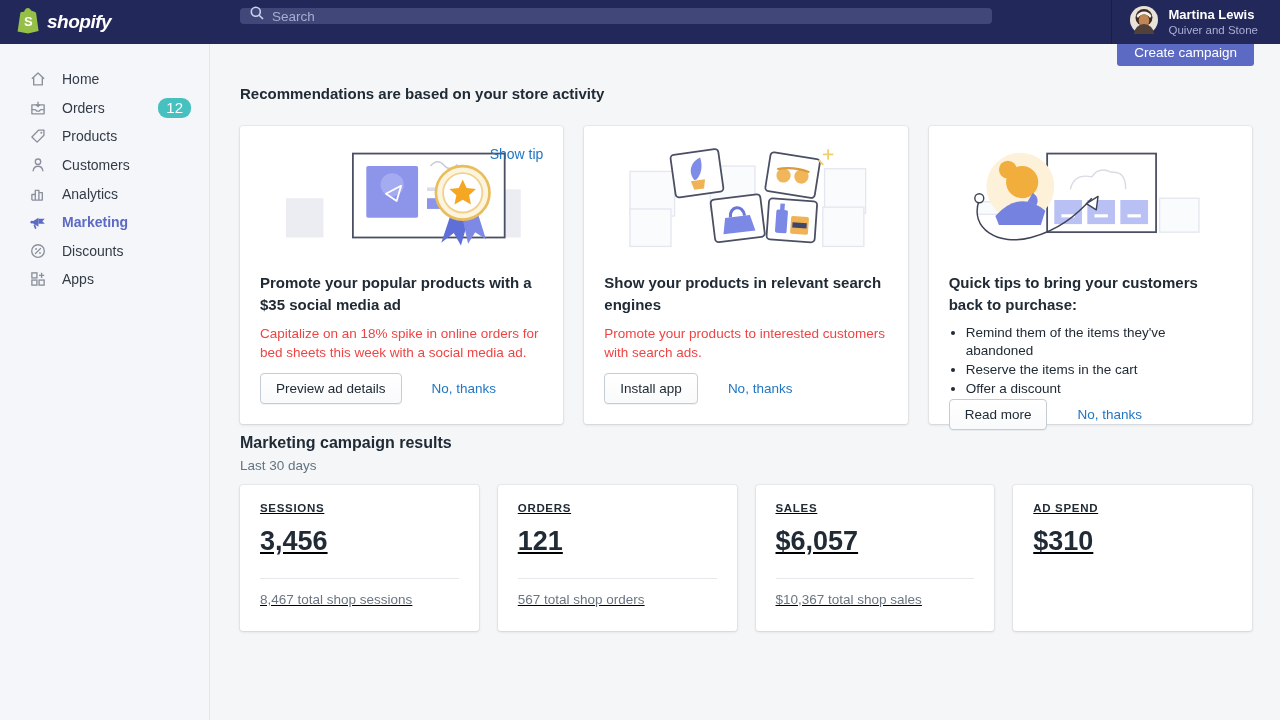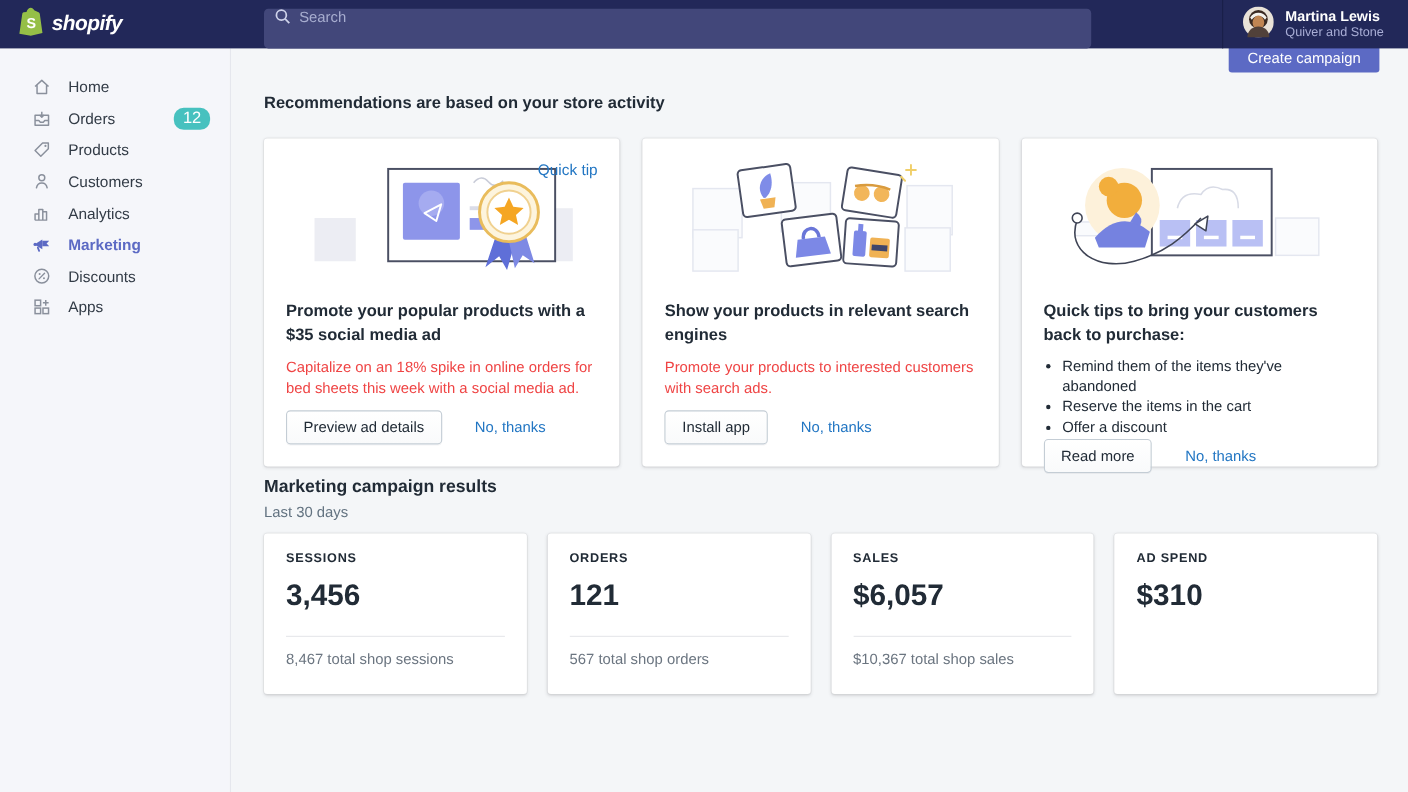--- a/index.html
+++ b/index.html
@@ -4,21 +4,21 @@
 <style>
   * { margin:0; padding:0; box-sizing:border-box; }
   html,body { width:1280px; height:720px; overflow:hidden; }
   body { font-family:"Liberation Sans", sans-serif; background:#f4f6f8; position:relative; }
   #screen { position:relative; width:1280px; height:720px; background:#f4f6f8; }
 
   
   .topbar { position:absolute; left:0; top:0; width:1280px; height:44px; background:#222859; z-index:30; }
   .logo { position:absolute; left:16px; top:0; height:44px; display:flex; align-items:center; gap:7px; }
   .logo-word { color:#fff; font-size:19px; font-weight:bold; font-style:italic; letter-spacing:-0.5px; }
-  .searchbox { position:absolute; left:240px; top:8px; width:752px; height:36px; background:#42477a; border-radius:4px; display:flex; align-items:flex-start; padding:0 10px; gap:8px; }
+  .searchbox { position:absolute; left:240px; top:8px; width:752px; height:16px; background:#42477a; border-radius:4px; display:flex; align-items:flex-end; padding:0 10px; gap:8px; }
   .searchbox input { flex:1; background:transparent; border:none; outline:none; color:#e3e6f5; font-size:13.5px; font-family:"Liberation Sans",sans-serif; }
   .searchbox input::placeholder { color:#a7adcf; }
   .userchip { position:absolute; right:0; top:0; height:44px; display:flex; align-items:center; gap:10px; padding:0 22px 0 18px; border-left:1px solid #191e48; }
   .user-name { color:#fff; font-size:13px; font-weight:bold; line-height:1.25; }
   .user-store { color:#a9aed6; font-size:11.5px; line-height:1.25; }
 
   
   .page-title { position:absolute; left:240px; top:21px; font-size:20px; font-weight:bold; color:#212b36; z-index:5; }
   .create-btn { position:absolute; top:38px; right:26px; height:28px; padding:0 17px; background:#5c6ac4; color:#fff; border:none; border-radius:3px; font-size:13.5px; font-family:"Liberation Sans",sans-serif; z-index:10; cursor:pointer; }
 
@@ -39,21 +39,21 @@
   .card h3 { font-size:15px; font-weight:bold; color:#212b36; line-height:1.45; }
   .card p { font-size:13.5px; color:#ef4444; line-height:1.45; margin-top:8px; }
   .card ul { margin:8px 0 0 17px; font-size:13.5px; color:#212b36; line-height:1.4; }
   .actions { margin-top:auto; display:flex; align-items:center; gap:30px; }
   .btn { padding:7px 15px; font-size:13.5px; font-family:"Liberation Sans",sans-serif; color:#212b36; background:linear-gradient(#ffffff,#f9fafb); border:1px solid #c4cdd5; border-radius:4px; box-shadow:0 1px 0 rgba(22,29,37,.05); cursor:pointer; }
   .link { font-size:13.5px; color:#2276c3; cursor:pointer; }
 
   
   .results-heading { position:absolute; left:240px; top:434px; font-size:16px; font-weight:bold; color:#212b36; }
   .results-sub { position:absolute; left:240px; top:458px; font-size:13.5px; color:#637381; }
-  .metrics { position:absolute; left:240px; top:485px; width:1012px; height:146px; display:flex; gap:19px; }
+  .metrics { position:absolute; left:240px; top:485px; width:1012px; height:146px; display:flex; gap:19px;text-decoration:underline; }
   .metric { flex:1; background:#fff; border-radius:3px; box-shadow:0 0 0 1px rgba(63,63,68,.05), 0 1px 3px rgba(63,63,68,.15); padding:17px 20px 18px; }
   .metric-label { font-size:11.5px; font-weight:bold; letter-spacing:.06em; color:#212b36; }
   .metric-value { font-size:27px; font-weight:bold; color:#212b36; margin-top:12px; }
   .metric-divider { border-top:1px solid #e6e7ea; margin-top:21px; }
   .metric-sub { margin-top:13px; font-size:13.5px; color:#6b7580; }
 </style>
 </head>
 <body>
 
 <div id="screen">
@@ -178,21 +178,21 @@
       </span>
       <span>Apps</span>
     </div>
   </nav>
 
   <div class="recs-heading">Recommendations are based on your store activity</div>
 
   <div class="cards">
 
     <div class="card">
-      <span class="quick-tip">Quick tip</span>
+      <span class="quick-tip">Show tip</span>
       <div class="illo">
         <svg width="250" height="112" viewBox="0 0 280 120">
           <rect x="10" y="58" width="42" height="44" fill="#ecedf3"></rect>
           <rect x="235" y="48" width="38" height="54" fill="#ecedf3"></rect>
           <rect x="85" y="8" width="170" height="94" fill="#fff" stroke="#4a4f63" stroke-width="2"></rect>
           <rect x="100" y="22" width="58" height="58" rx="2" fill="#8d95ea"></rect>
           <circle cx="129" cy="43" r="13" fill="#a5abf0"></circle>
           <path d="M122 53 L139 44 L134 61 Z" fill="none" stroke="#fff" stroke-width="2" stroke-linejoin="round"></path>
           <path d="M172 22 q8 -9 15 -1 t15 -1" fill="none" stroke="#c9ccd8" stroke-width="1.6"></path>
           <rect x="168" y="46" width="50" height="4" fill="#dadce8"></rect>

